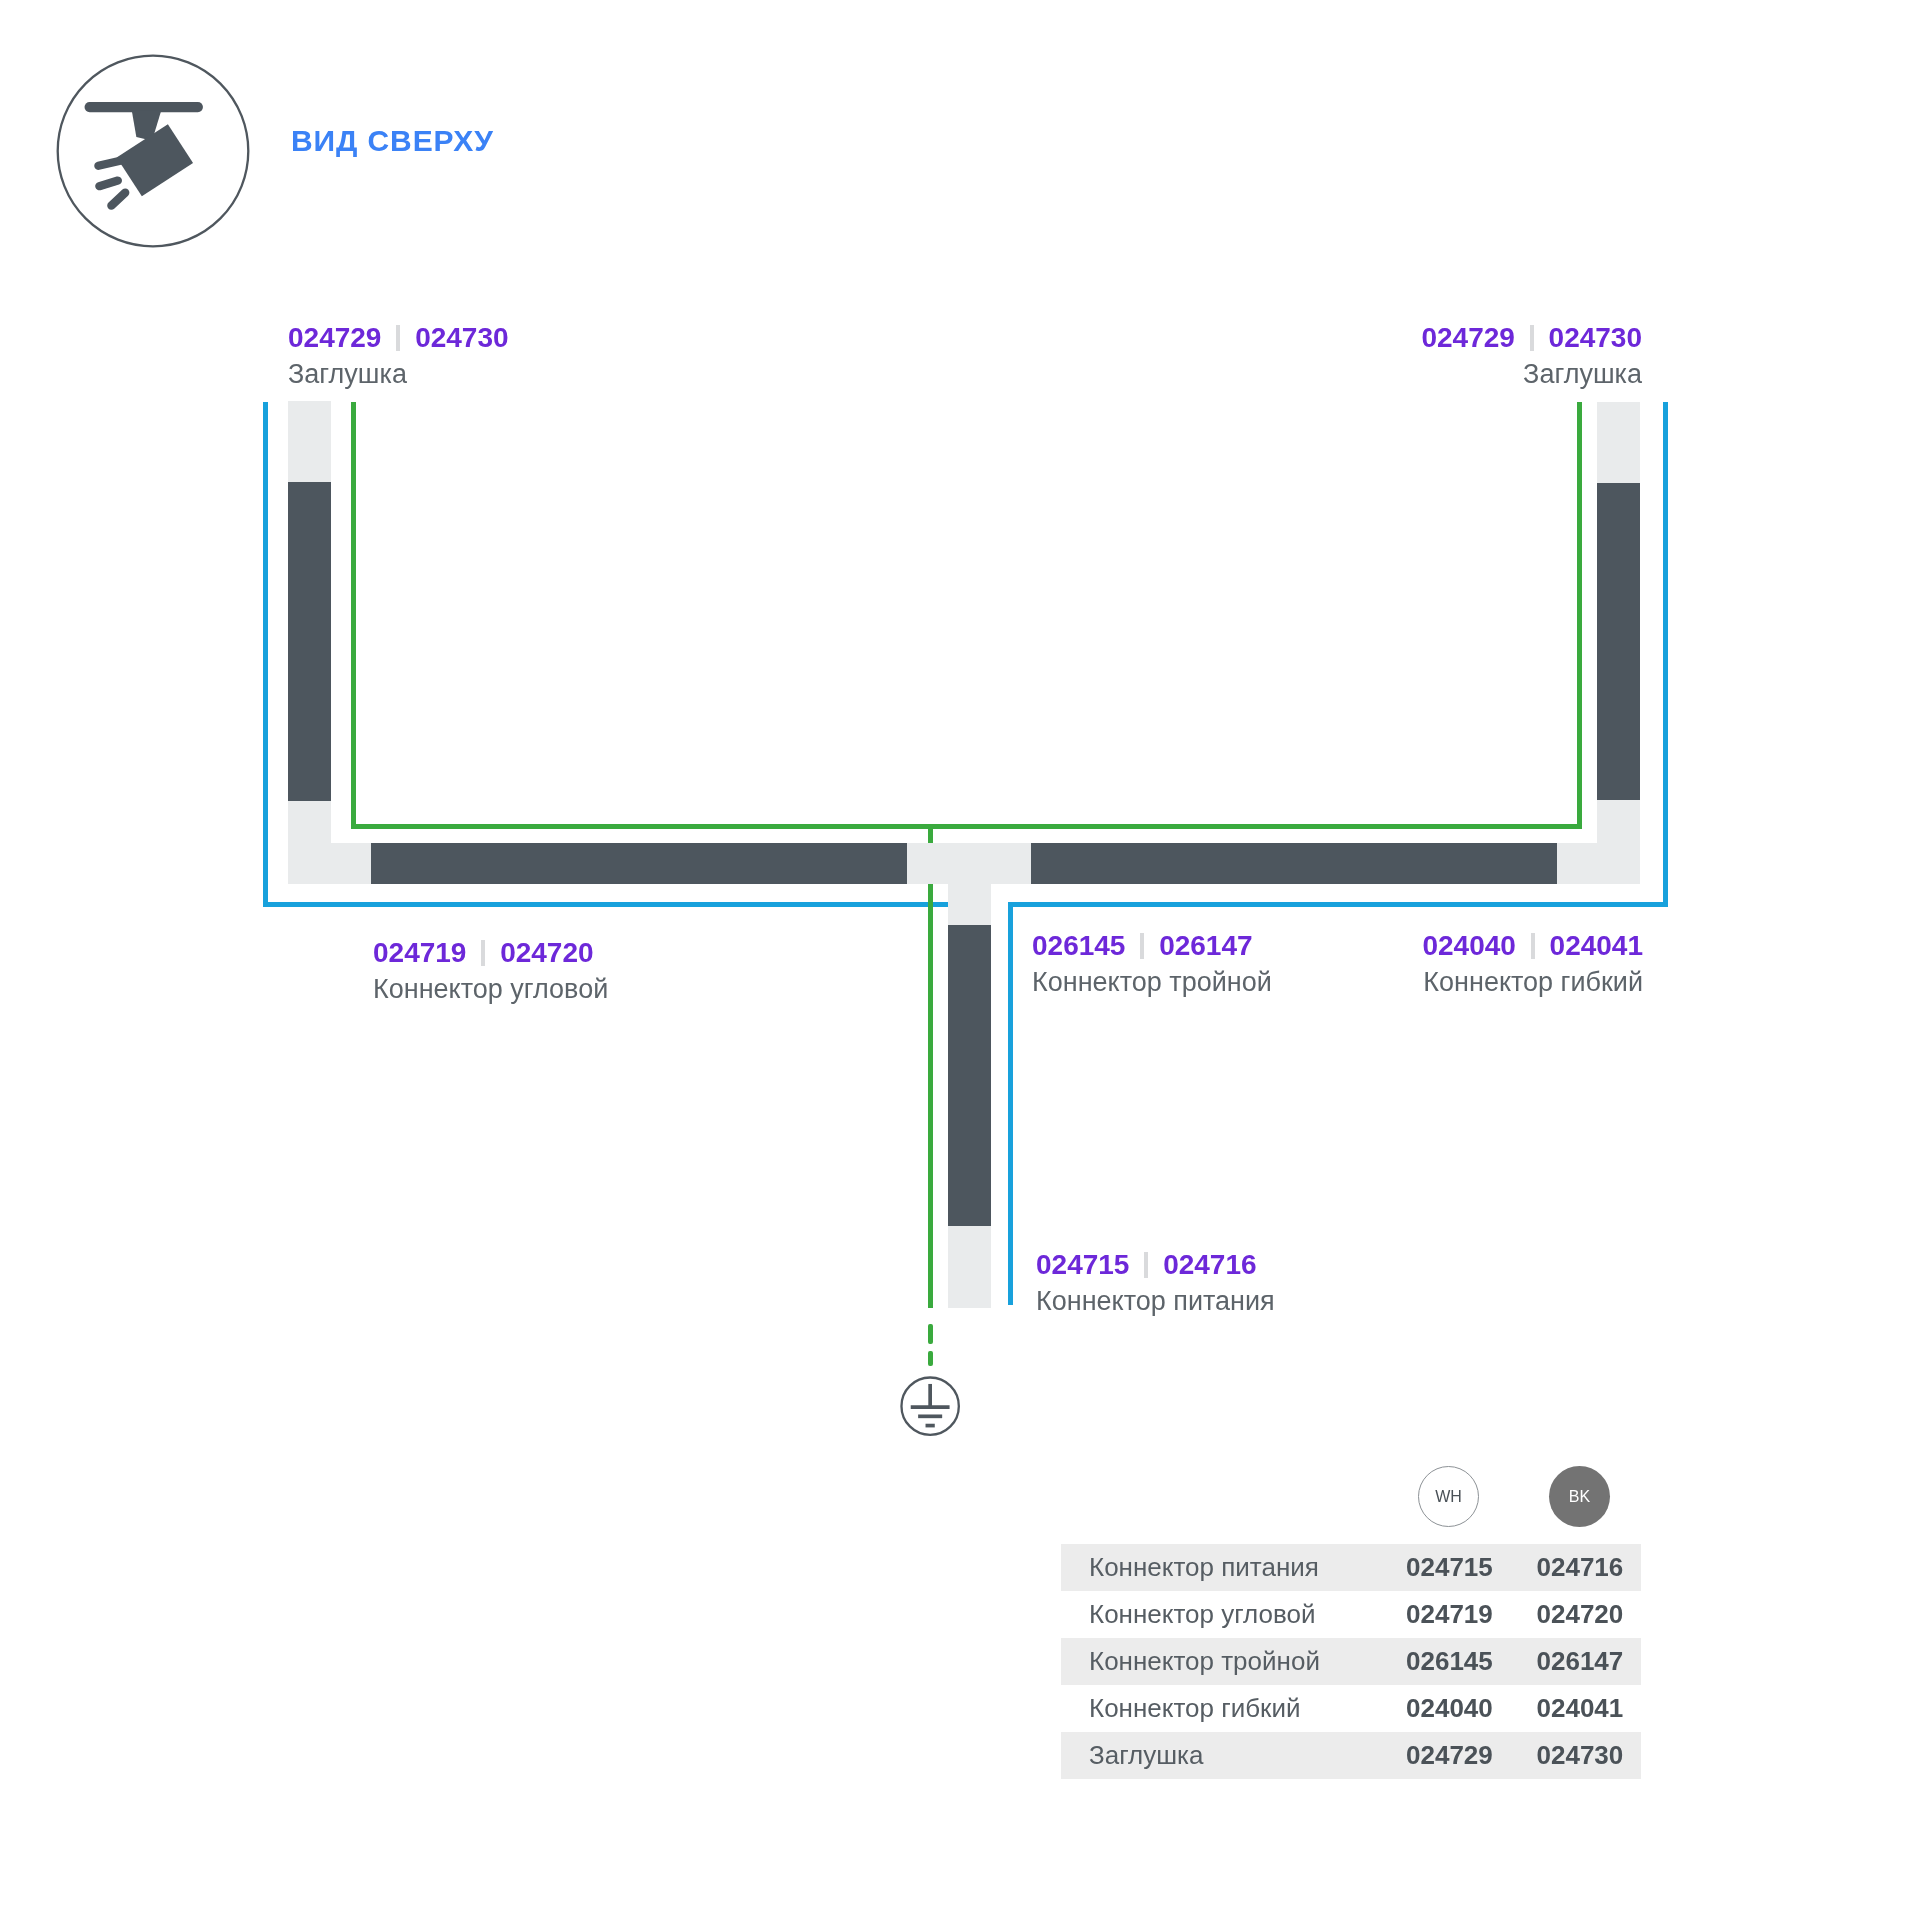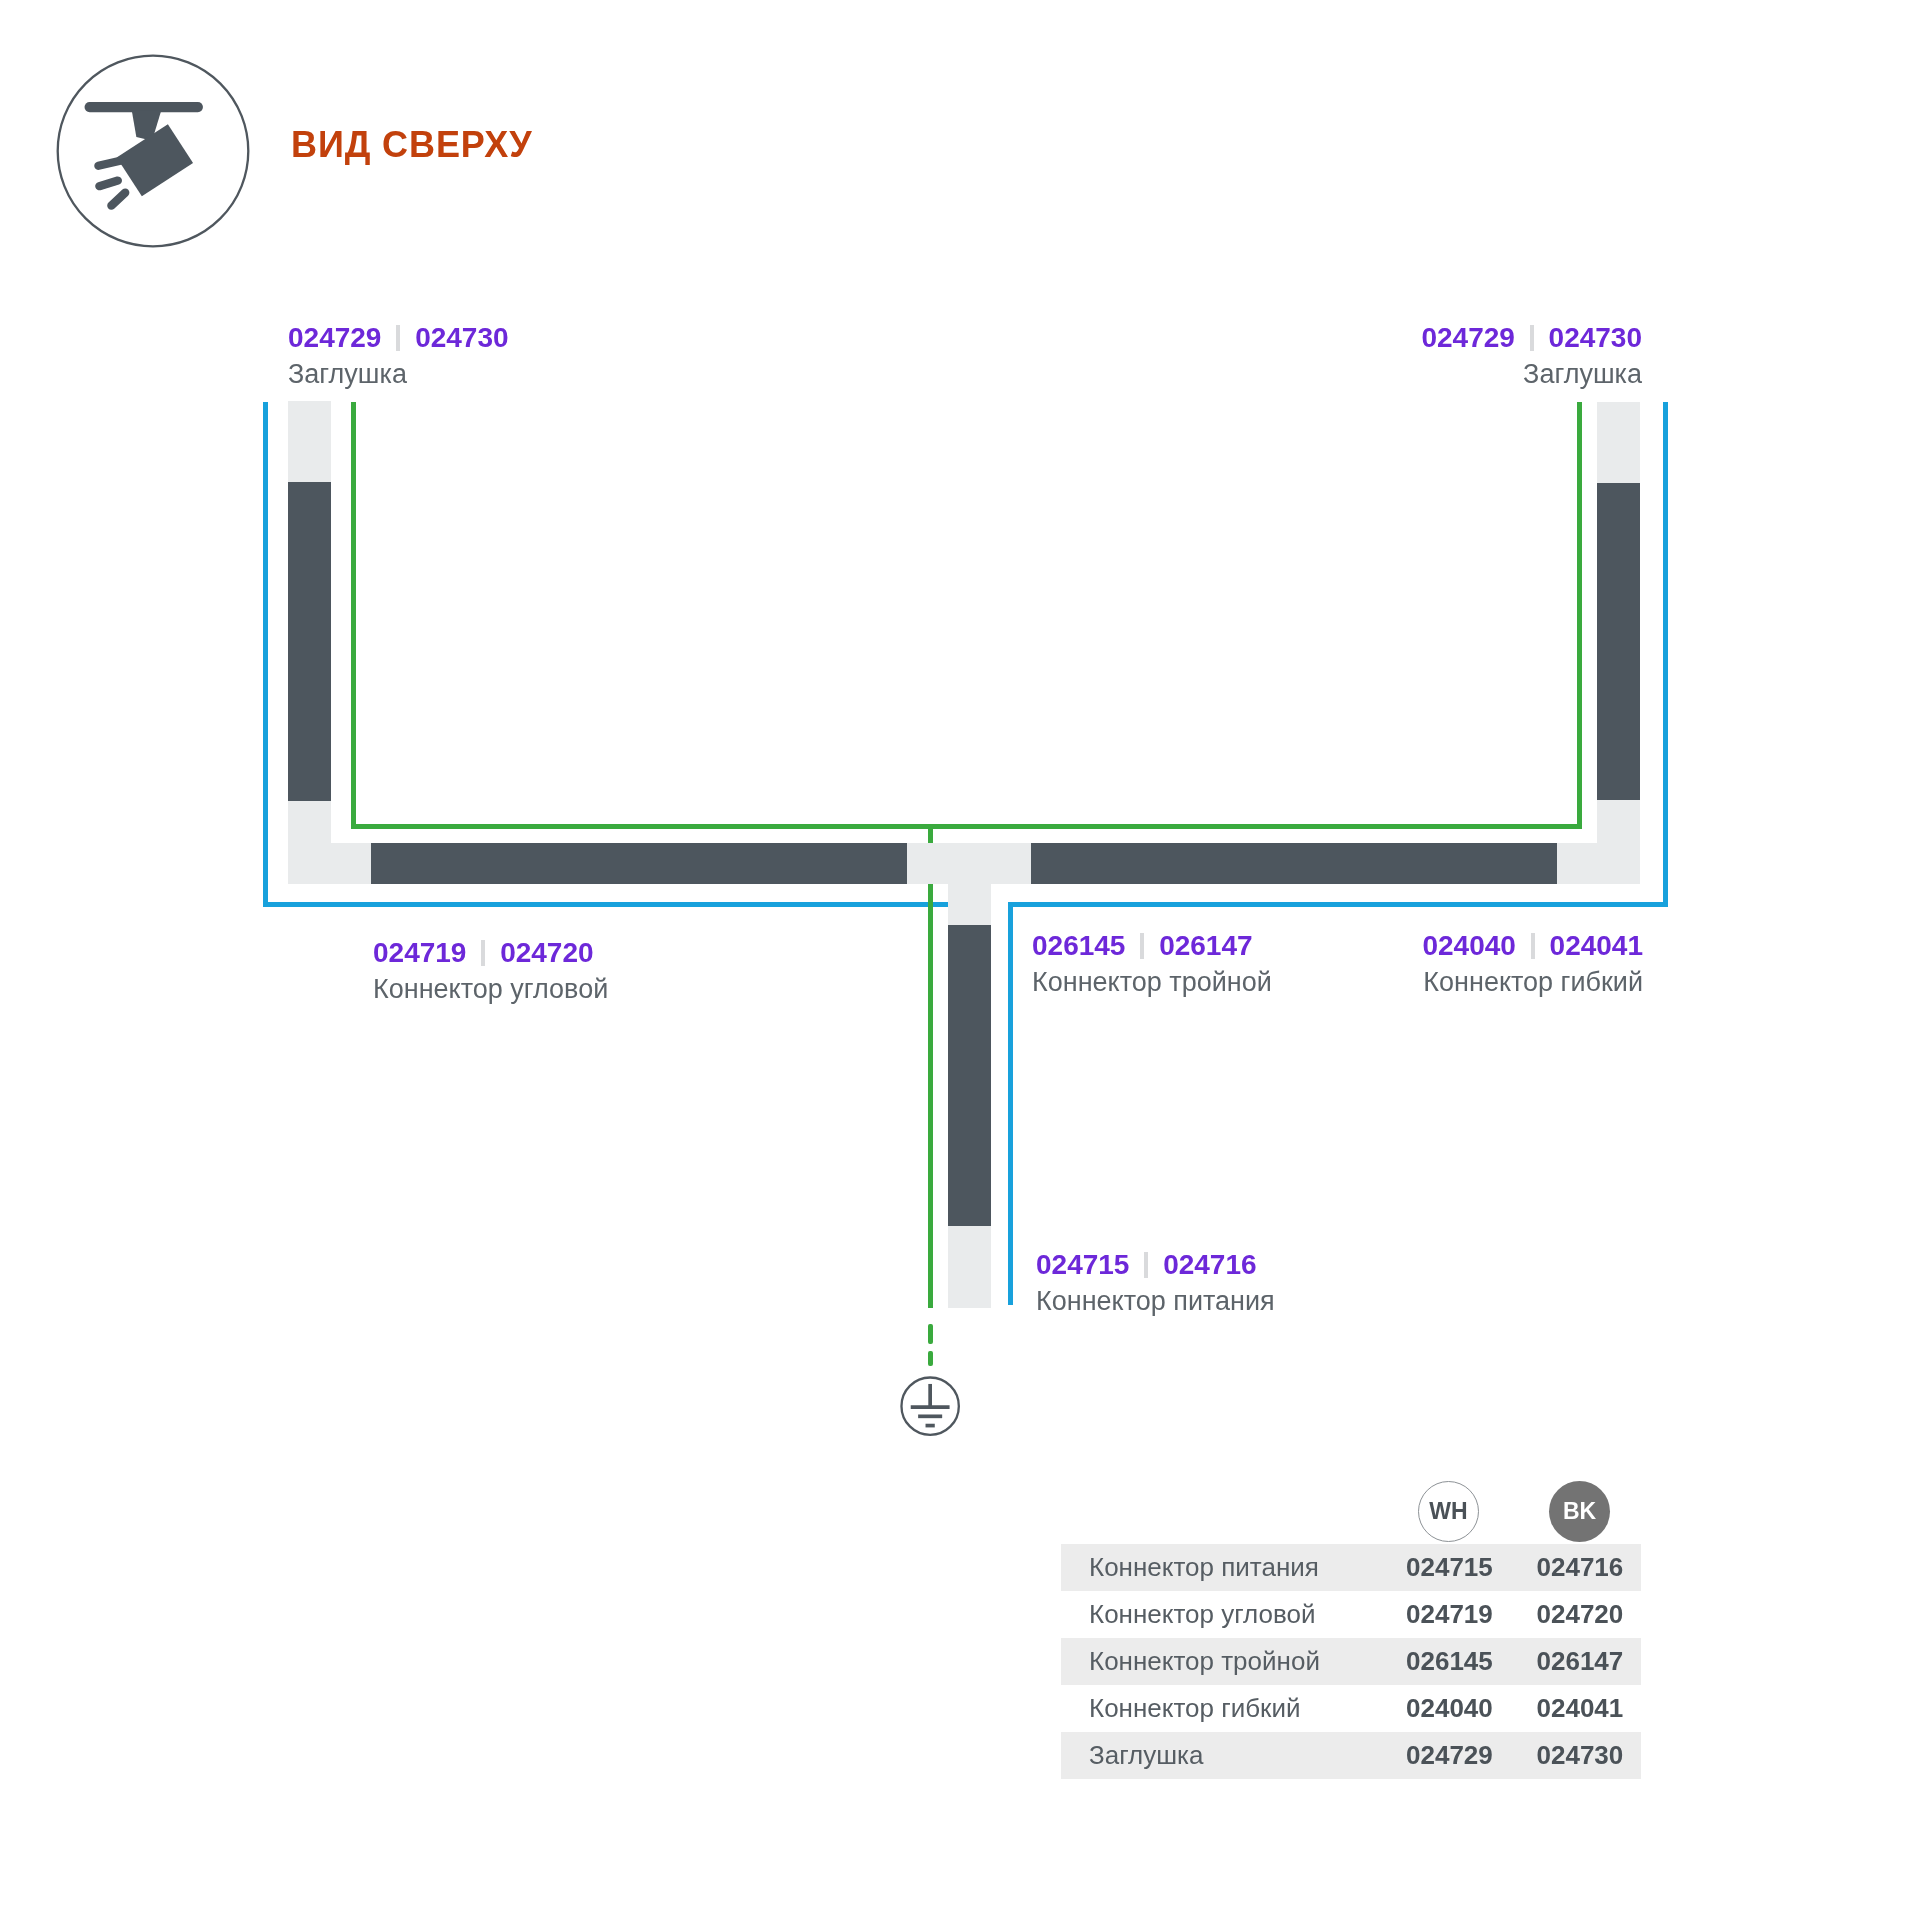--- a/index.html
+++ b/index.html
@@ -4,21 +4,21 @@
 <style>
   html,body{margin:0;padding:0;background:#ffffff;}
   .canvas{
     position:relative;width:1929px;height:1929px;background:#ffffff;overflow:hidden;
     font-family:"Liberation Sans","DejaVu Sans",sans-serif;
   }
   
   .hdr-icon{position:absolute;left:54px;top:52px;}
   .hdr-title{
     position:absolute;left:291px;top:124px;
-    font-size:36px;font-weight:bold;letter-spacing:0.9px;color:#c2410c;
+    font-size:30px;font-weight:bold;letter-spacing:0.9px;color:#3b82f6;
   }
   
   .rect{position:absolute;}
   .track{background:#4d565e;}
   .cap{background:#e9ebec;}
   .gline{background:#3aaa3e;}
   .bline{background:#18a1dc;}
   
   .plabel{position:absolute;white-space:nowrap;}
   .plabel.r{text-align:right;}
@@ -30,23 +30,23 @@
   .leg-row{display:flex;align-items:center;height:37px;}
   .leg-label{width:167px;font-size:28px;color:#474e54;}
   .leg-swatch{width:153px;display:flex;align-items:center;}
   .leg-ground{height:5.6px;background:#3aaa3e;width:153px;}
   .leg-track{height:28px;background:#4d565e;width:153px;}
   .leg-neutral{height:5.6px;background:#18a1dc;width:153px;}
   
   .tbl{position:absolute;left:1061px;top:1466px;width:580px;}
   .tbl-head{position:relative;height:78px;}
   .col-badge{
-    position:absolute;top:15px;width:61px;height:61px;border-radius:50%;
+    position:absolute;top:0;width:61px;height:61px;border-radius:50%;
     display:flex;align-items:center;justify-content:center;
-    font-size:23px;font-weight:bold;
+    font-size:16px;font-weight:normal;
   }
   .badge-wh{left:357px;background:#ffffff;border:1.9px solid #8d9296;color:#4a5157;box-sizing:border-box;}
   .badge-bk{left:488px;background:#737373;color:#ffffff;}
   .tbl-row{display:flex;align-items:center;height:47px;padding-right:5.6px;box-sizing:border-box;}
   .tbl-row.stripe{background:#ececec;}
   .cell-name{flex:1;padding-left:28px;font-size:26px;color:#565d63;}
   .cell-wh{width:111px;margin-right:19.5px;text-align:center;font-size:26px;font-weight:bold;color:#4b5258;}
   .cell-bk{width:111px;text-align:center;font-size:26px;font-weight:bold;color:#4b5258;}
 </style>
 </head>

